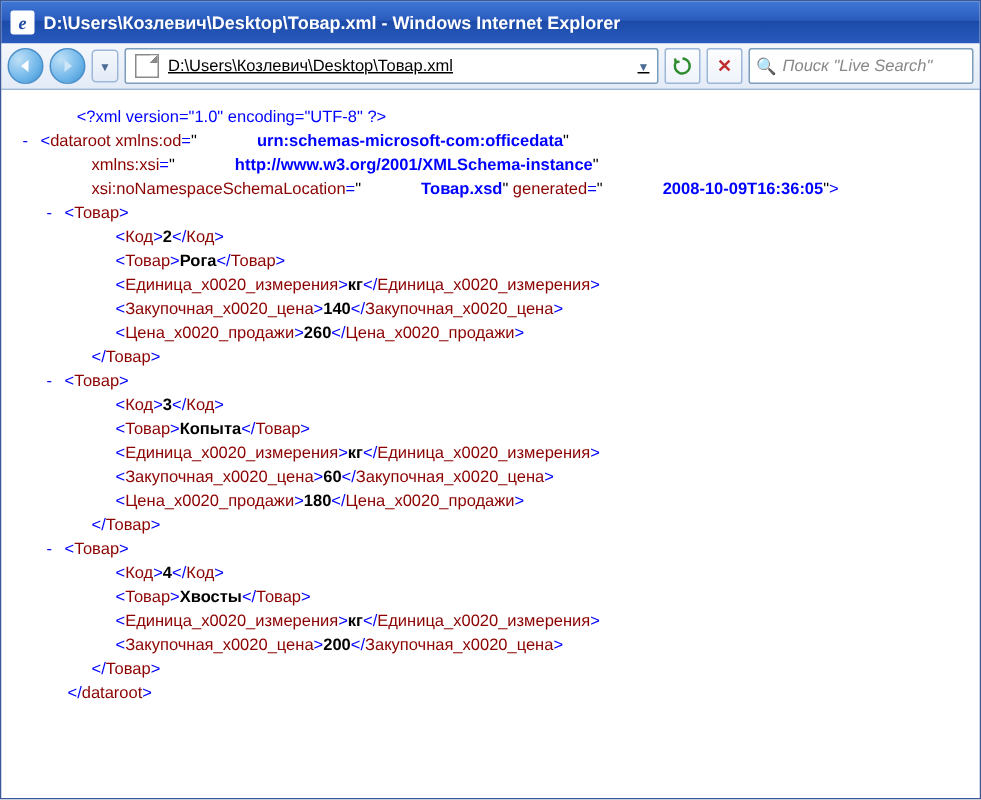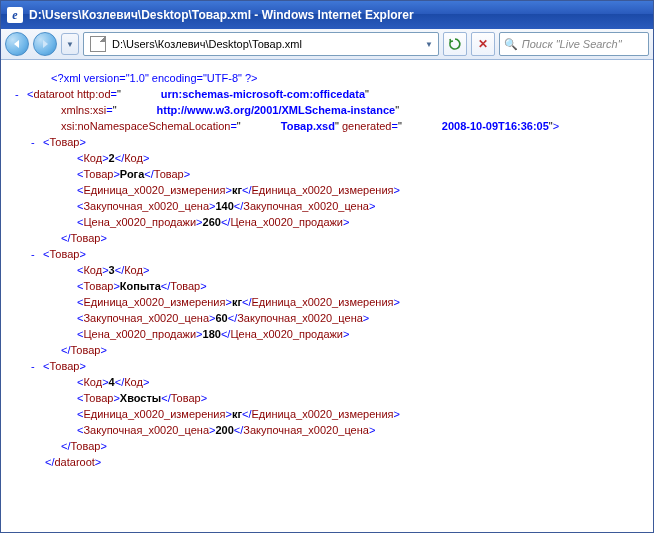--- a/index.html
+++ b/index.html
@@ -83,20 +83,21 @@
   }
   .addr-wrap {
     flex: 1;
     display: flex;
     align-items: center;
     height: 22px;
     background: #fff;
     border: 1px solid #7b9ebd;
     border-radius: 2px;
     padding: 0 2px;
+    text-decoration: underline;
   }
   .addr-wrap .page-ico {
     width: 14px;
     height: 14px;
     margin: 0 4px;
     border: 1px solid #8a8a8a;
     background: #fff;
     position: relative;
   }
   .addr-wrap .page-ico::after {
@@ -232,21 +233,21 @@
     </div>
 
     <div class="search-wrap">
       <span class="mag">🔍</span>
       <input class="search-input" value="Поиск &quot;Live Search&quot;" style="">
     </div>
   </div>
 
   <div class="content" id="xml-content">
       <div class="row ind1"><span class="pi">  &lt;?xml version="1.0" encoding="UTF-8" ?&gt;</span></div>
-      <div class="row "><span class="toggle">-</span><span class="ang">&lt;</span><span class="tag">dataroot</span> <span class="attr">http:od</span><span class="eq">=</span>"<span class="val">urn:schemas-microsoft-com:officedata</span>"</div>
+      <div class="row "><span class="toggle">-</span><span class="ang">&lt;</span><span class="tag">dataroot</span> <span class="attr">xmlns:od</span><span class="eq">=</span>"<span class="val">urn:schemas-microsoft-com:officedata</span>"</div>
       <div class="row ind2"><span class="attr">xmlns:xsi</span><span class="eq">=</span>"<span class="val">http://www.w3.org/2001/XMLSchema-instance</span>"</div>
       <div class="row ind2"><span class="attr">xsi:noNamespaceSchemaLocation</span><span class="eq">=</span>"<span class="val">Товар.xsd</span>" <span class="attr">generated</span><span class="eq">=</span>"<span class="val">2008-10-09T16:36:05</span>"<span class="ang">&gt;</span></div>
       <div class="row ind1"><span class="toggle">-</span><span class="ang">&lt;</span><span class="tag">Товар</span><span class="ang">&gt;</span></div>
       <div class="row ind3"><span class="ang">&lt;</span><span class="tag">Код</span><span class="ang">&gt;</span><span class="valb">2</span><span class="ang">&lt;/</span><span class="tag">Код</span><span class="ang">&gt;</span></div>
       <div class="row ind3"><span class="ang">&lt;</span><span class="tag">Товар</span><span class="ang">&gt;</span><span class="valb">Рога</span><span class="ang">&lt;/</span><span class="tag">Товар</span><span class="ang">&gt;</span></div>
       <div class="row ind3"><span class="ang">&lt;</span><span class="tag">Единица_x0020_измерения</span><span class="ang">&gt;</span><span class="valb">кг</span><span class="ang">&lt;/</span><span class="tag">Единица_x0020_измерения</span><span class="ang">&gt;</span></div>
       <div class="row ind3"><span class="ang">&lt;</span><span class="tag">Закупочная_x0020_цена</span><span class="ang">&gt;</span><span class="valb">140</span><span class="ang">&lt;/</span><span class="tag">Закупочная_x0020_цена</span><span class="ang">&gt;</span></div>
       <div class="row ind3"><span class="ang">&lt;</span><span class="tag">Цена_x0020_продажи</span><span class="ang">&gt;</span><span class="valb">260</span><span class="ang">&lt;/</span><span class="tag">Цена_x0020_продажи</span><span class="ang">&gt;</span></div>
       <div class="row ind2"><span class="ang">&lt;/</span><span class="tag">Товар</span><span class="ang">&gt;</span></div>
       <div class="row ind1"><span class="toggle">-</span><span class="ang">&lt;</span><span class="tag">Товар</span><span class="ang">&gt;</span></div>

